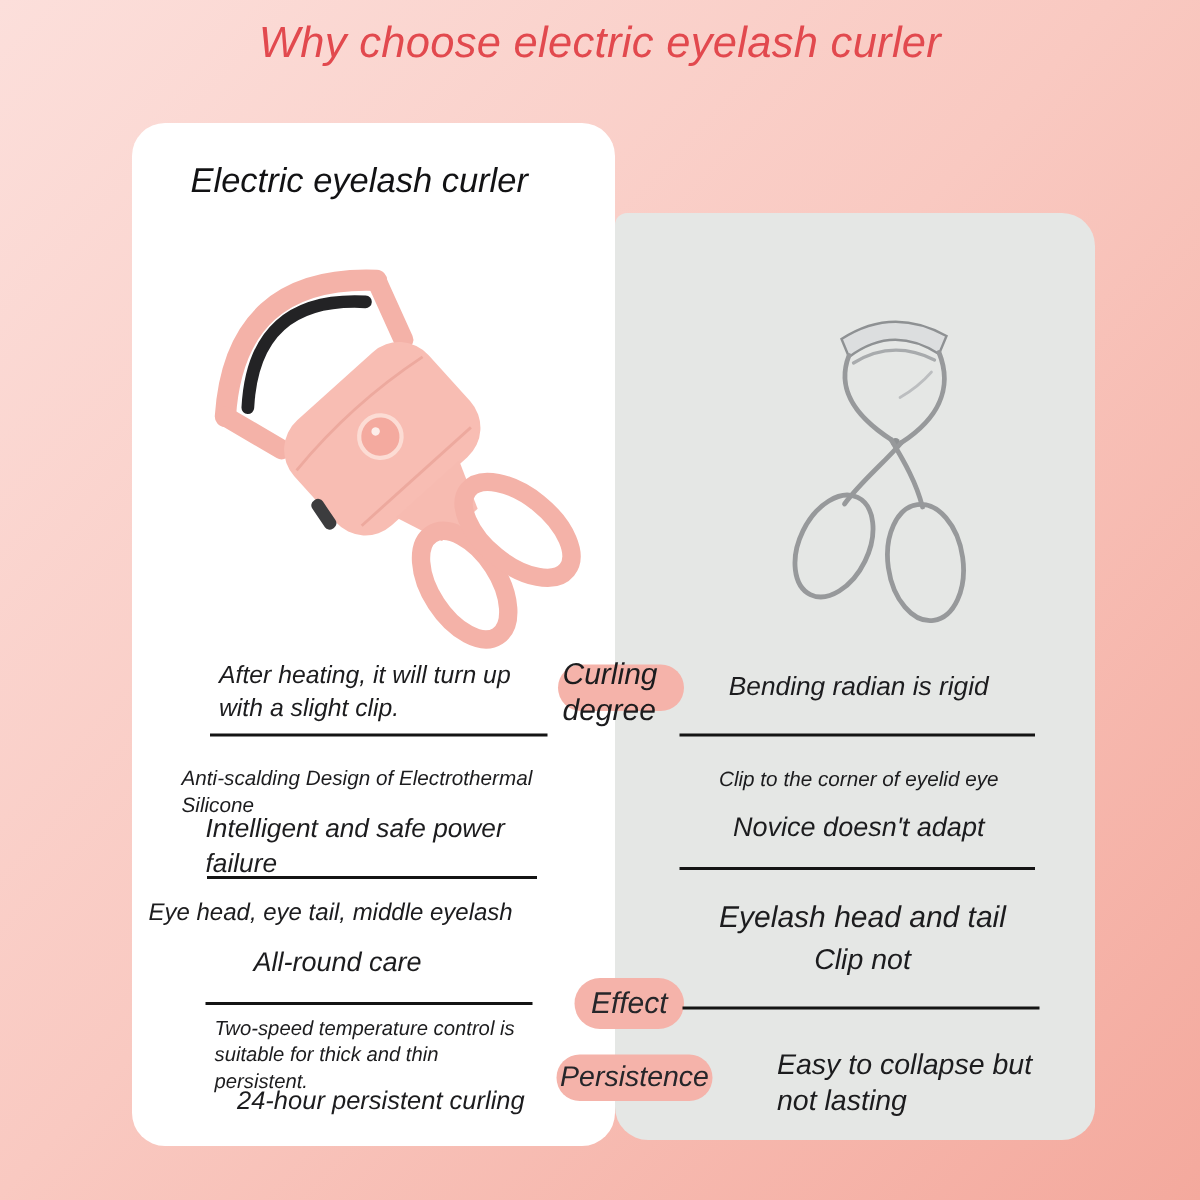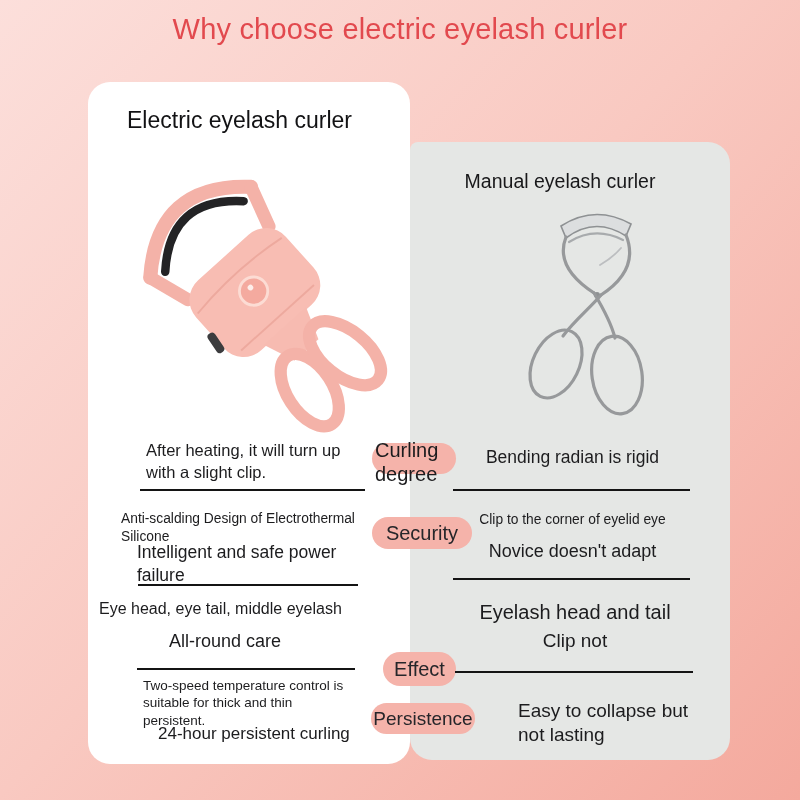--- a/index.html
+++ b/index.html
@@ -3,20 +3,21 @@
 <meta charset="utf-8">
 <style>
   html,body{margin:0;padding:0;}
   body{
     width:800px;height:800px;overflow:hidden;
     font-family:"Liberation Sans","DejaVu Sans",sans-serif;
   }
   .stage{
     position:relative;width:800px;height:800px;
     background:linear-gradient(133deg,#fcdfdb 0%,#f9c9c1 48%,#f4a99d 100%);
+    font-style:italic;
   }
   .abs{position:absolute;}
   .title{
     left:0;top:13px;width:800px;text-align:center;
     font-size:29px;font-weight:500;color:#e2494e;letter-spacing:.2px;
   }
   .card{box-sizing:border-box;}
   .card-electric{
     left:88px;top:82px;width:322px;height:682px;
     background:#ffffff;border-radius:22px;z-index:1;
@@ -41,21 +42,20 @@
 <body>
 
 <div class="stage">
 
   <div class="abs title">Why choose electric eyelash curler</div>
 
   <div class="abs card card-electric"></div>
   <div class="abs card card-manual"></div>
 
   <div class="abs t heading-electric" style="left:127px;top:107px;">Electric eyelash curler</div>
-  <div class="abs t ctr heading-manual" style="left:420px;top:170px;width:280px;">Manual eyelash curler</div>
 
   <svg class="abs" style="left:124px;top:150px;" width="268" height="292" viewBox="0 0 260 310" aria-hidden="true">
     <g transform="rotate(-42 130 155)">
       <path d="M58,64 Q130,-6 202,64" fill="none" stroke="#f4b2a8" stroke-width="15" stroke-linecap="round"></path>
       <path d="M58,64 L72,108" stroke="#f4b2a8" stroke-width="14" stroke-linecap="round"></path>
       <path d="M202,64 L188,108" stroke="#f4b2a8" stroke-width="14" stroke-linecap="round"></path>
       <path d="M74,70 Q130,14 186,70" fill="none" stroke="#232325" stroke-width="9" stroke-linecap="round"></path>
       <rect x="66" y="100" width="128" height="100" rx="28" fill="#f8bdb3"></rect>
       <path d="M70,126 Q130,117 190,126" fill="none" stroke="#eda99e" stroke-width="2"></path>
       <path d="M78,186 L182,186" fill="none" stroke="#eda99e" stroke-width="2"></path>
@@ -93,21 +93,20 @@
 
   <div class="abs t ctr" style="left:455px;top:447px;width:235px;font-size:17.5px;">Bending radian is rigid</div>
   <div class="abs hr" style="left:453px;top:489px;width:237px;"></div>
 
   <div class="abs t" style="left:121px;top:510px;width:270px;font-size:13.8px;line-height:1.3;">Anti-scalding Design of Electrothermal
 Silicone</div>
   <div class="abs t" style="left:137px;top:541px;width:220px;font-size:17.5px;line-height:1.3;">Intelligent and safe power
 failure</div>
   <div class="abs hr" style="left:138px;top:584px;width:220px;"></div>
 
-  <div class="abs pill" style="left:372px;top:517px;width:100px;height:32px;">Security</div>
 
   <div class="abs t ctr" style="left:455px;top:512px;width:235px;font-size:13.8px;">Clip to the corner of eyelid eye</div>
   <div class="abs t ctr" style="left:455px;top:541px;width:235px;font-size:18px;">Novice doesn't adapt</div>
   <div class="abs hr" style="left:453px;top:578px;width:237px;"></div>
 
   <div class="abs t" style="left:99px;top:600px;width:275px;font-size:16px;">Eye head, eye tail, middle eyelash</div>
   <div class="abs t ctr" style="left:120px;top:631px;width:210px;font-size:18px;">All-round care</div>
   <div class="abs hr" style="left:137px;top:668px;width:218px;"></div>
 
   <div class="abs pill" style="left:383px;top:613px;width:73px;height:34px;margin-top:39px;">Effect</div>

